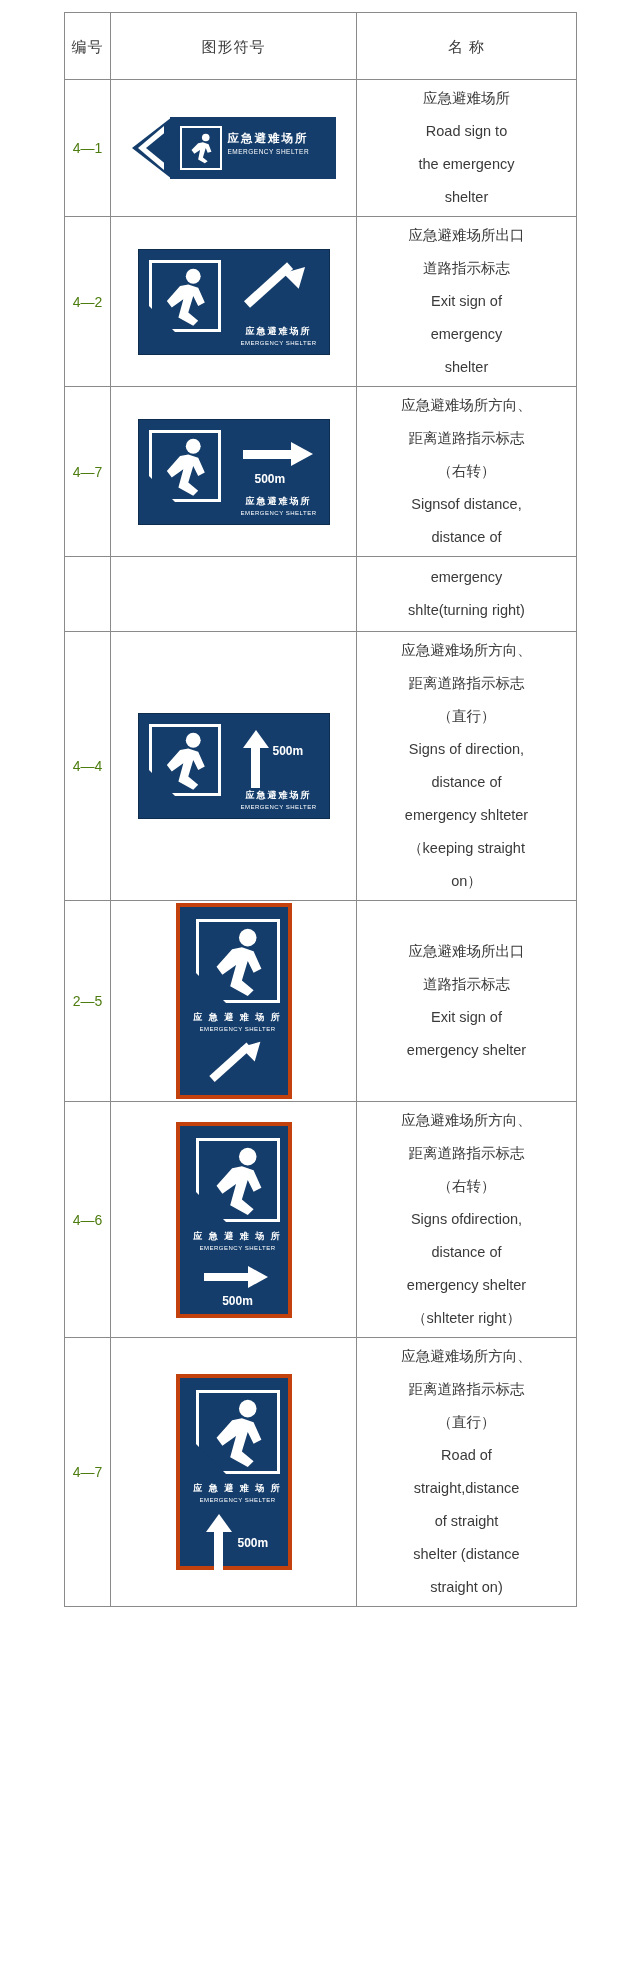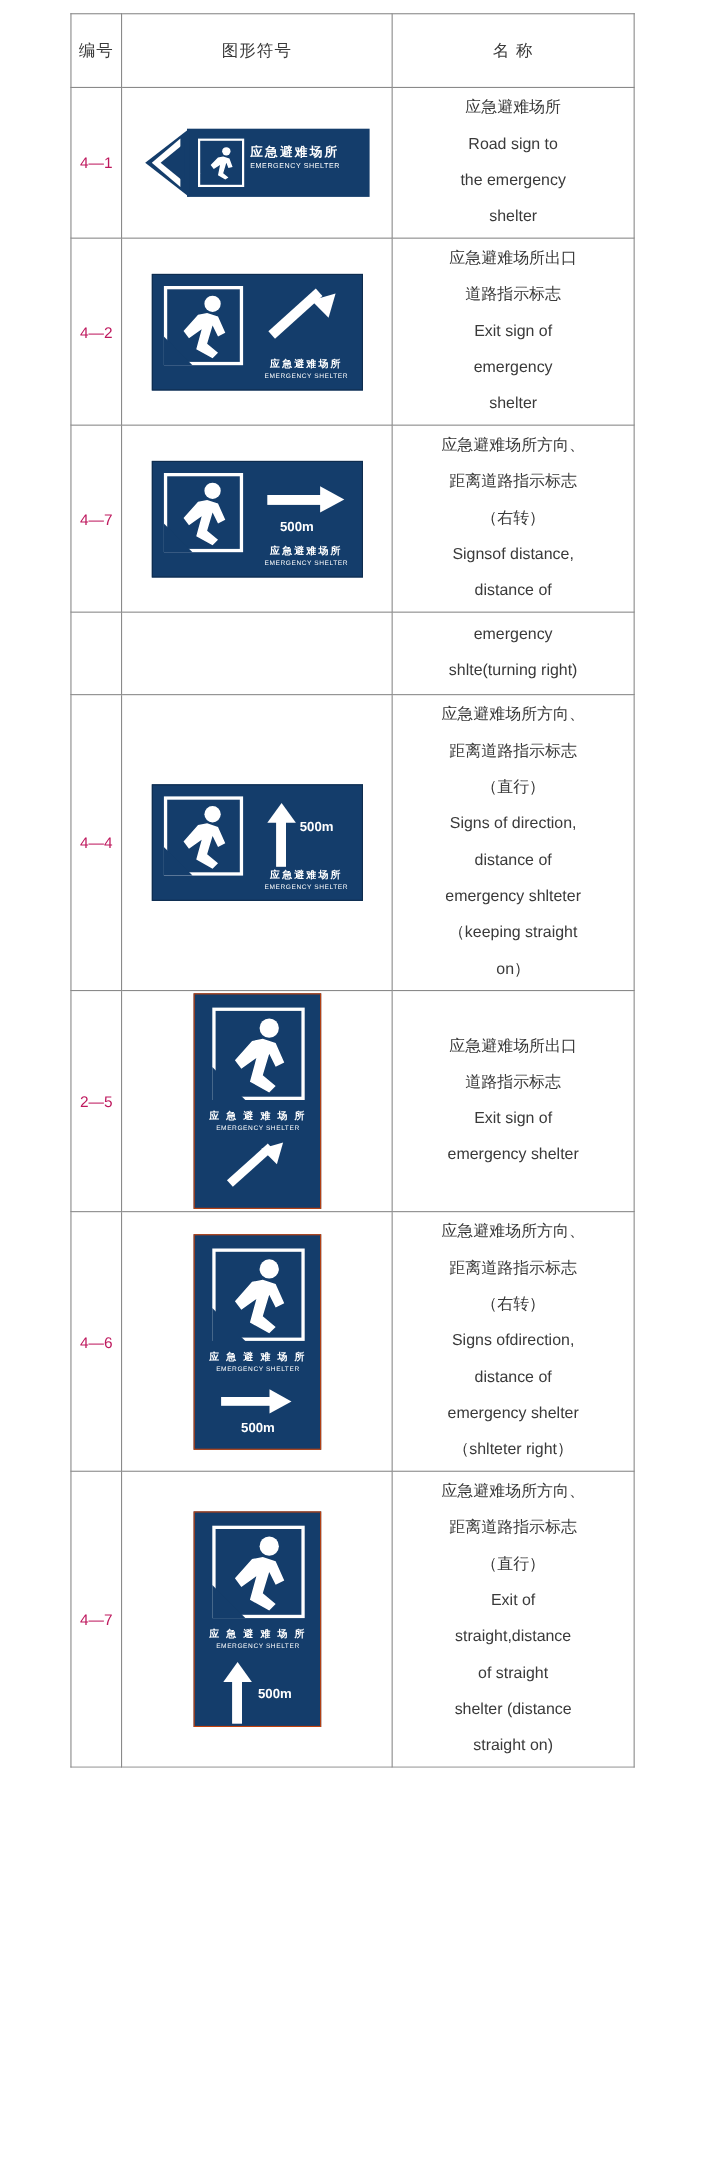--- a/index.html
+++ b/index.html
@@ -35,21 +35,21 @@
 
   .hdr-cell {
     height: 62px;
     font-size: 15px;
     color: #3a3a3a;
     letter-spacing: 1px;
     line-height: 21px;
   }
   .num-cell {
     font-size: 14px;
-    color: #be185d;
+    color: #4d7c0f;
     letter-spacing: 0px;
   }
   .name-cell {
     font-size: 14.5px;
     line-height: 33px;
     color: #3a3a3a;
     padding: 6px 8px;
   }
   .name-cell .ln { display: block; white-space: nowrap; }
   .sym-cell { padding: 10px 0; }
@@ -226,21 +226,21 @@
     color: #fff; font-weight: bold;
   }
 
   
   .vsign {
     position: relative;
     width: 116px;
     height: 196px;
     margin: 0 auto;
     background: #143d6b;
-    border: 1px solid #c2410c;
+    border: 4px solid #c2410c;
     box-sizing: border-box;
   }
   .vsign .pbox {
     position: absolute;
     left: 16px; top: 12px;
     width: 84px; height: 84px;
     border: 3px solid #ffffff;
     box-sizing: border-box;
   }
   .vsign .corner {
@@ -572,21 +572,21 @@
             <div class="shaft"></div>
             <div class="head"></div>
           </div>
           <div class="v-dist-r">500m</div>
         </div>
       </td>
       <td class="name-cell">
         <span class="ln">应急避难场所方向、</span>
         <span class="ln">距离道路指示标志</span>
         <span class="ln">（直行）</span>
-        <span class="ln">Exit of</span>
+        <span class="ln">Road of</span>
         <span class="ln">straight,distance</span>
         <span class="ln">of straight</span>
         <span class="ln">shelter (distance</span>
         <span class="ln">straight on)</span>
       </td>
     </tr>
 
   </tbody>
 </table>
 </div>

